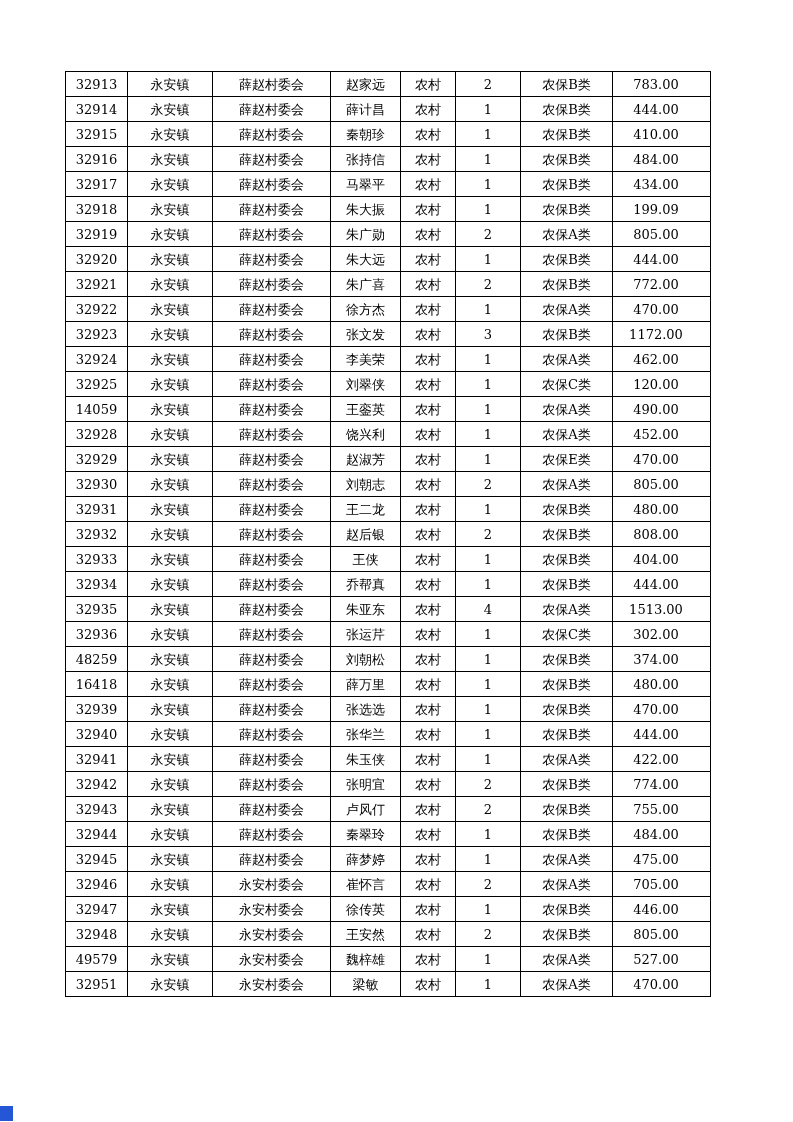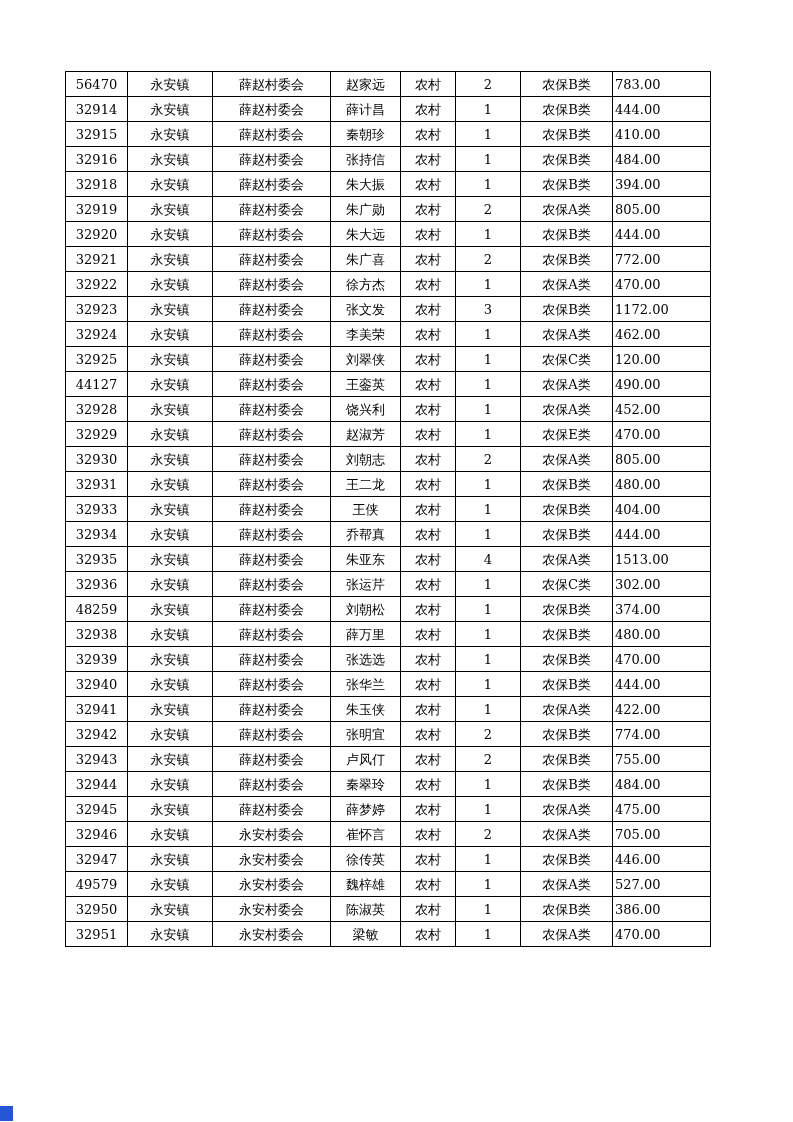--- a/index.html
+++ b/index.html
@@ -15,41 +15,41 @@
     font-size:13px;line-height:1;
   }
   .data-table td{
     border:1px solid #000;
     height:24px;
     padding:0 2px;
     text-align:center;
     white-space:nowrap;
     overflow:hidden;
   }
-  .data-table td.amt{text-align:left;padding-right:13px;}
+  .data-table td.amt{text-align:center;padding-right:13px;}
   .corner-mark{position:absolute;left:0px;bottom:1px;width:13px;height:15px;}
 </style>
 </head>
 <body>
 
 <div class="page">
   <table class="data-table">
     <colgroup>
       <col style="width:62px">
       <col style="width:85px">
       <col style="width:118px">
       <col style="width:70px">
       <col style="width:55px">
       <col style="width:65px">
       <col style="width:92px">
       <col style="width:98px">
     </colgroup>
     <tbody id="table-body">
         <tr>
-          <td>56470</td>
+          <td>32913</td>
           <td>永安镇</td>
           <td>薛赵村委会</td>
           <td>赵家远</td>
           <td>农村</td>
           <td>2</td>
           <td>农保B类</td>
           <td class="amt">783.00</td>
         </tr>
         <tr>
           <td>32914</td>
@@ -75,28 +75,38 @@
           <td>32916</td>
           <td>永安镇</td>
           <td>薛赵村委会</td>
           <td>张持信</td>
           <td>农村</td>
           <td>1</td>
           <td>农保B类</td>
           <td class="amt">484.00</td>
         </tr>
         <tr>
+          <td>32917</td>
+          <td>永安镇</td>
+          <td>薛赵村委会</td>
+          <td>马翠平</td>
+          <td>农村</td>
+          <td>1</td>
+          <td>农保B类</td>
+          <td class="amt">434.00</td>
+        </tr>
+        <tr>
           <td>32918</td>
           <td>永安镇</td>
           <td>薛赵村委会</td>
           <td>朱大振</td>
           <td>农村</td>
           <td>1</td>
           <td>农保B类</td>
-          <td class="amt">394.00</td>
+          <td class="amt">199.09</td>
         </tr>
         <tr>
           <td>32919</td>
           <td>永安镇</td>
           <td>薛赵村委会</td>
           <td>朱广勋</td>
           <td>农村</td>
           <td>2</td>
           <td>农保A类</td>
           <td class="amt">805.00</td>
@@ -155,21 +165,21 @@
           <td>32925</td>
           <td>永安镇</td>
           <td>薛赵村委会</td>
           <td>刘翠侠</td>
           <td>农村</td>
           <td>1</td>
           <td>农保C类</td>
           <td class="amt">120.00</td>
         </tr>
         <tr>
-          <td>44127</td>
+          <td>14059</td>
           <td>永安镇</td>
           <td>薛赵村委会</td>
           <td>王銮英</td>
           <td>农村</td>
           <td>1</td>
           <td>农保A类</td>
           <td class="amt">490.00</td>
         </tr>
         <tr>
           <td>32928</td>
@@ -205,20 +215,30 @@
           <td>32931</td>
           <td>永安镇</td>
           <td>薛赵村委会</td>
           <td>王二龙</td>
           <td>农村</td>
           <td>1</td>
           <td>农保B类</td>
           <td class="amt">480.00</td>
         </tr>
         <tr>
+          <td>32932</td>
+          <td>永安镇</td>
+          <td>薛赵村委会</td>
+          <td>赵后银</td>
+          <td>农村</td>
+          <td>2</td>
+          <td>农保B类</td>
+          <td class="amt">808.00</td>
+        </tr>
+        <tr>
           <td>32933</td>
           <td>永安镇</td>
           <td>薛赵村委会</td>
           <td>王侠</td>
           <td>农村</td>
           <td>1</td>
           <td>农保B类</td>
           <td class="amt">404.00</td>
         </tr>
         <tr>
@@ -255,21 +275,21 @@
           <td>48259</td>
           <td>永安镇</td>
           <td>薛赵村委会</td>
           <td>刘朝松</td>
           <td>农村</td>
           <td>1</td>
           <td>农保B类</td>
           <td class="amt">374.00</td>
         </tr>
         <tr>
-          <td>32938</td>
+          <td>16418</td>
           <td>永安镇</td>
           <td>薛赵村委会</td>
           <td>薛万里</td>
           <td>农村</td>
           <td>1</td>
           <td>农保B类</td>
           <td class="amt">480.00</td>
         </tr>
         <tr>
           <td>32939</td>
@@ -355,38 +375,38 @@
           <td>32947</td>
           <td>永安镇</td>
           <td>永安村委会</td>
           <td>徐传英</td>
           <td>农村</td>
           <td>1</td>
           <td>农保B类</td>
           <td class="amt">446.00</td>
         </tr>
         <tr>
+          <td>32948</td>
+          <td>永安镇</td>
+          <td>永安村委会</td>
+          <td>王安然</td>
+          <td>农村</td>
+          <td>2</td>
+          <td>农保B类</td>
+          <td class="amt">805.00</td>
+        </tr>
+        <tr>
           <td>49579</td>
           <td>永安镇</td>
           <td>永安村委会</td>
           <td>魏梓雄</td>
           <td>农村</td>
           <td>1</td>
           <td>农保A类</td>
           <td class="amt">527.00</td>
-        </tr>
-        <tr>
-          <td>32950</td>
-          <td>永安镇</td>
-          <td>永安村委会</td>
-          <td>陈淑英</td>
-          <td>农村</td>
-          <td>1</td>
-          <td>农保B类</td>
-          <td class="amt">386.00</td>
         </tr>
         <tr>
           <td>32951</td>
           <td>永安镇</td>
           <td>永安村委会</td>
           <td>梁敏</td>
           <td>农村</td>
           <td>1</td>
           <td>农保A类</td>
           <td class="amt">470.00</td>

